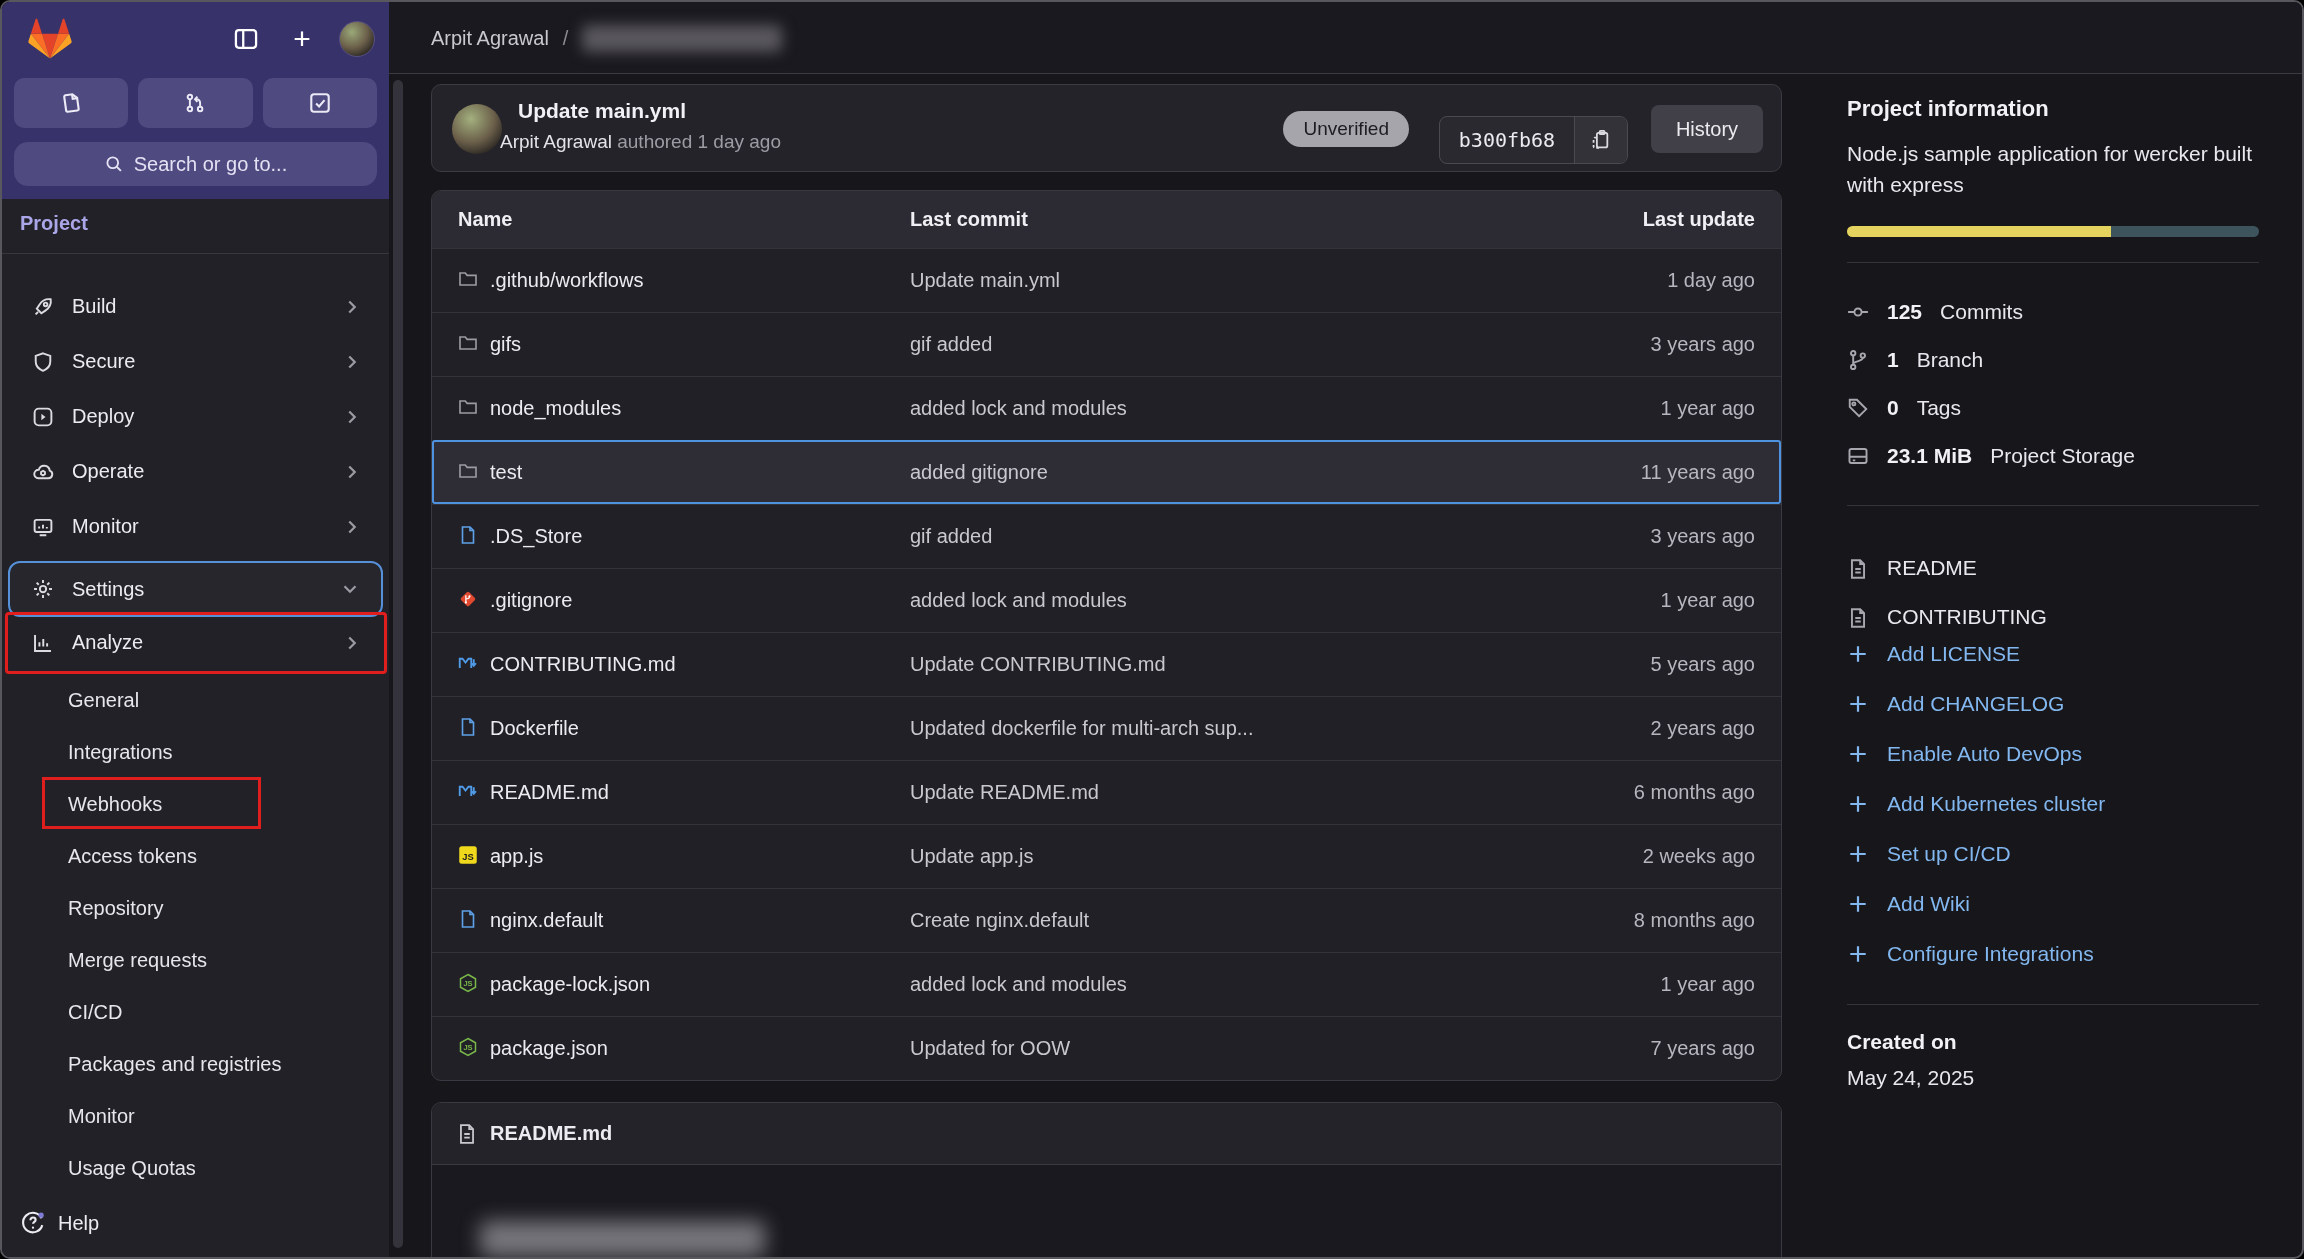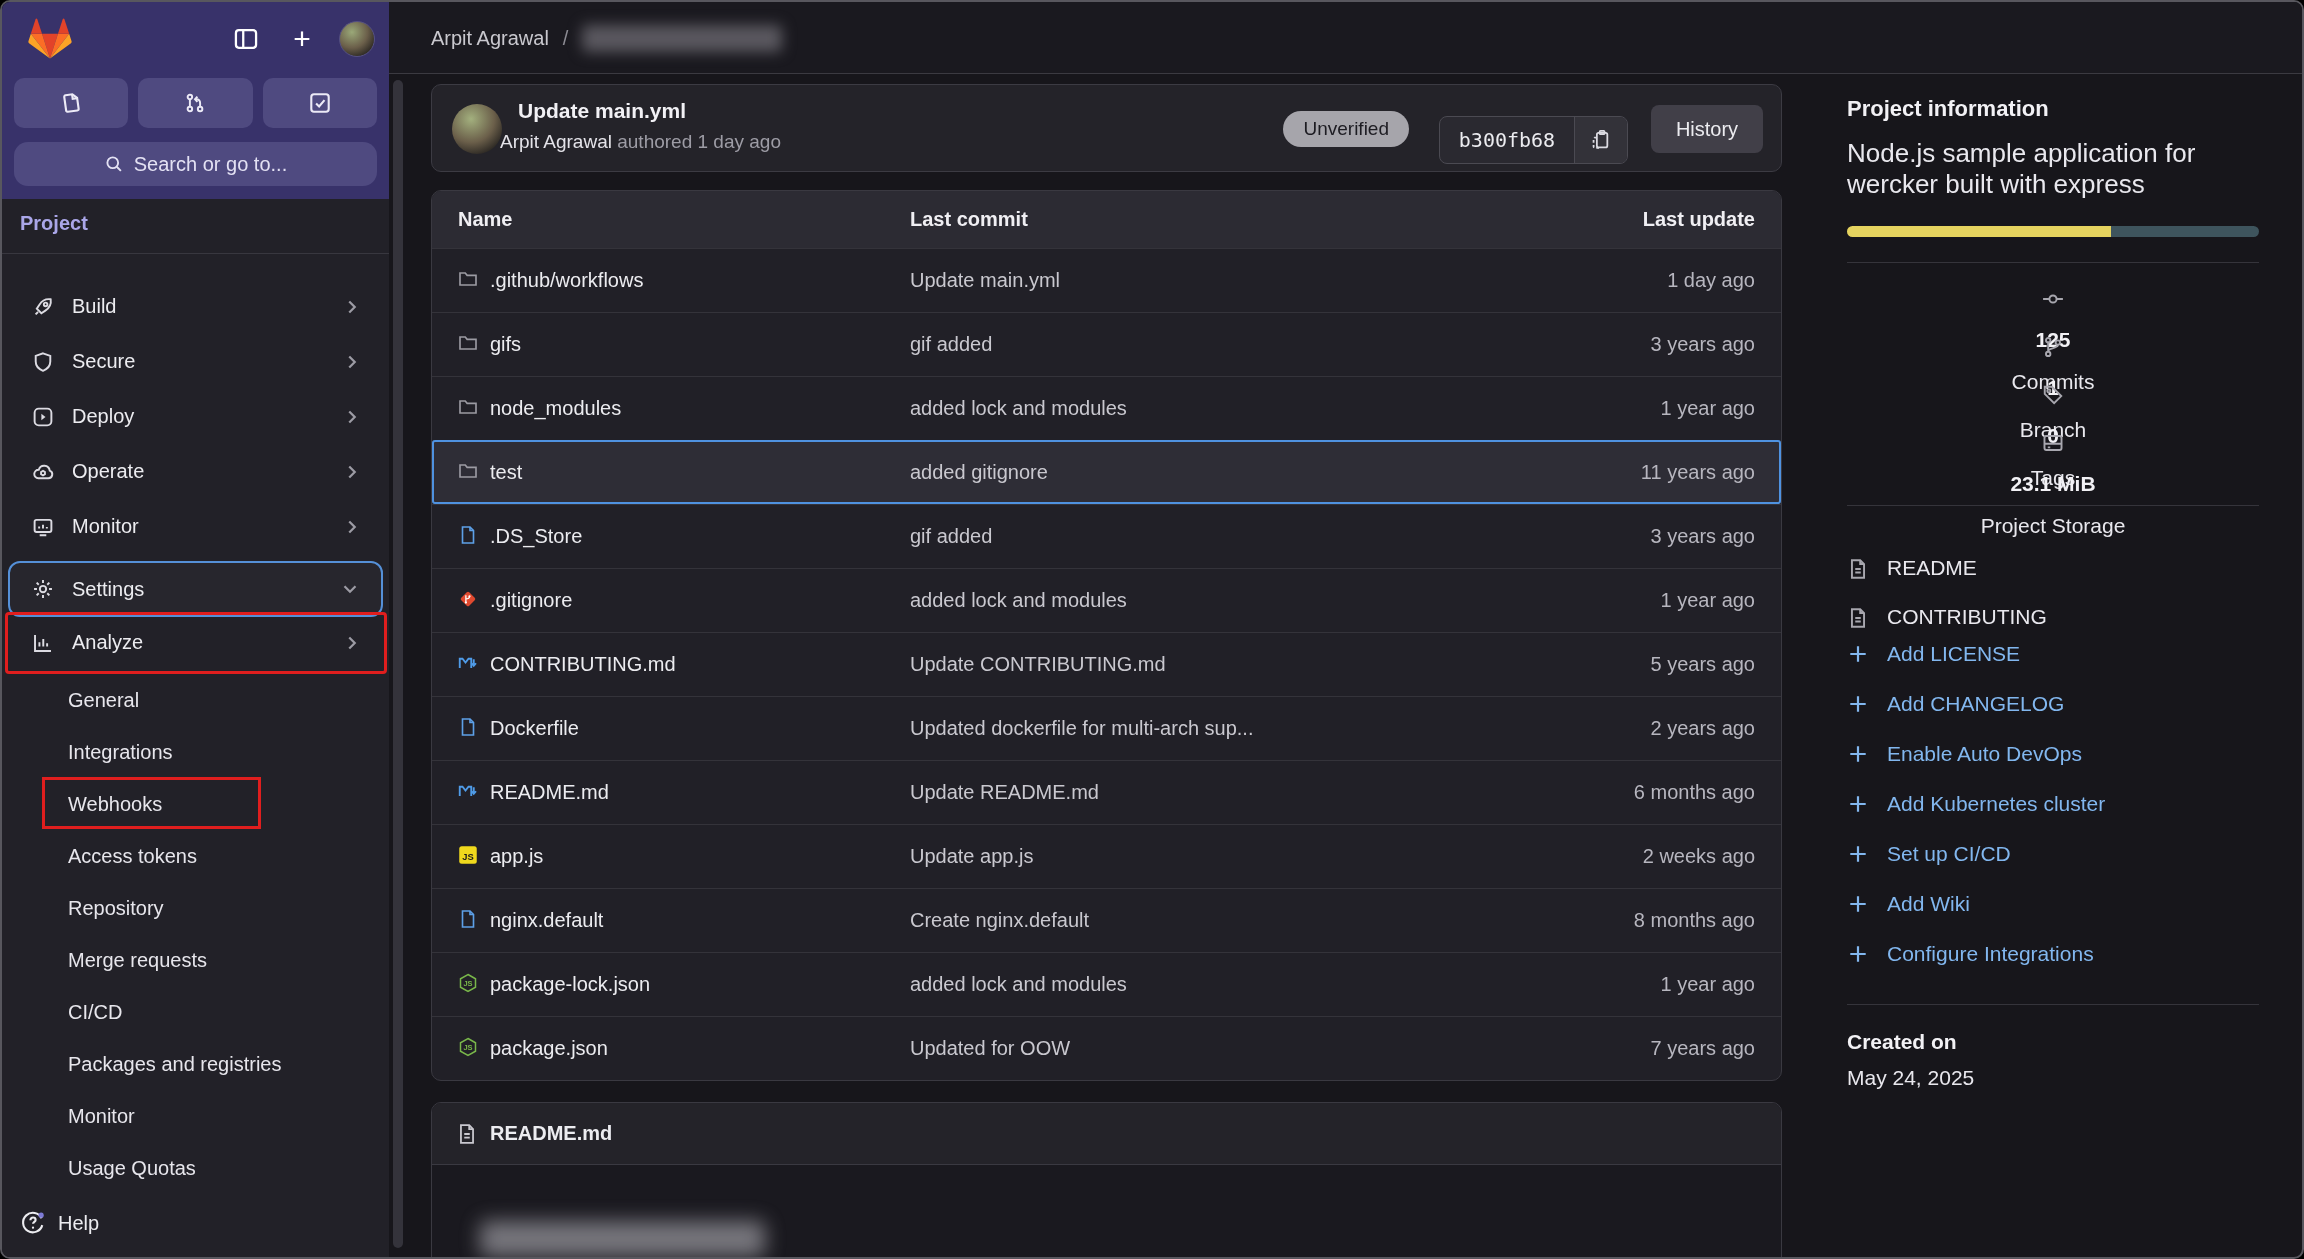--- a/index.html
+++ b/index.html
@@ -62,24 +62,24 @@
   .cell-commit{color:#c9c8cf;}
   .cell-update{text-align:right;color:#b7b6bf;}
 
   .readme-card{position:absolute;left:429px;top:1100px;width:1351px;height:220px;background:#1a191f;border:1px solid #3a3941;border-radius:10px;overflow:hidden;}
   .readme-header{height:62px;background:#242329;border-bottom:1px solid #3a3941;display:flex;align-items:center;gap:12px;padding:0 24px;font-size:20px;font-weight:700;color:#ececf0;}
   .readme-blur{position:absolute;left:48px;top:118px;width:285px;height:36px;background:#8f8e95;border-radius:6px;filter:blur(10px);opacity:.8;}
 
   
   .rightbar{position:absolute;left:1845px;top:94px;width:412px;color:#ececf0;}
   .pi-title{font-size:22px;font-weight:700;margin:0 0 16px 0;color:#f2f1f5;}
-  .pi-desc{font-size:26px;line-height:31px;color:#e9e8ee;margin:0 0 26px 0;}
+  .pi-desc{font-size:21px;line-height:31px;color:#e9e8ee;margin:0 0 26px 0;}
   .lang-bar{display:flex;height:11px;border-radius:6px;overflow:hidden;}
   .pi-divider{height:1px;background:#35343b;margin:25px 0;}
-  .stat-row{height:48px;display:flex;align-items:center;gap:18px;font-size:21px;cursor:pointer;flex-direction:column;}
+  .stat-row{height:48px;display:flex;align-items:center;gap:18px;font-size:21px;cursor:pointer;}
   .stat-row .si{width:22px;height:22px;color:#a8a7af;display:flex;flex:none;}
   .stat-val{font-weight:700;color:#f2f1f5;}
   .stat-label{color:#e9e8ee;}
   .doc-row{height:49px;display:flex;align-items:flex-end;gap:18px;font-size:21px;color:#e9e8ee;cursor:pointer;}
   .doc-row .si{width:22px;height:22px;color:#a8a7af;display:flex;flex:none;}
   .link-row{height:50px;display:flex;align-items:center;gap:18px;font-size:21px;color:#82b7ef;cursor:pointer;}
   .link-row .si{width:22px;height:22px;display:flex;flex:none;color:#82b7ef;}
   .created-label{font-size:21px;font-weight:700;margin:0 0 12px 0;color:#f2f1f5;}
   .created-date{font-size:21px;color:#e9e8ee;}
   svg{display:block;}

